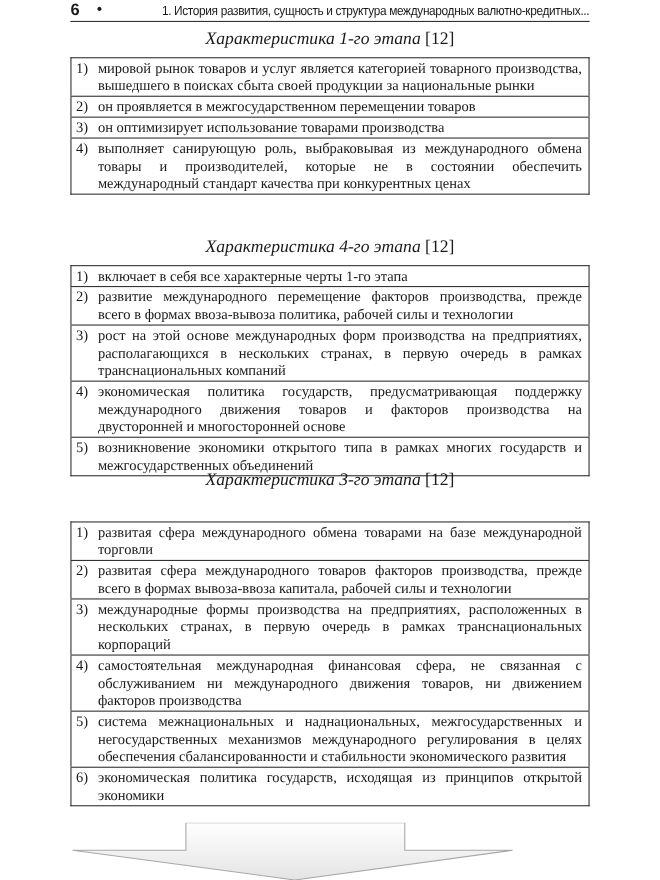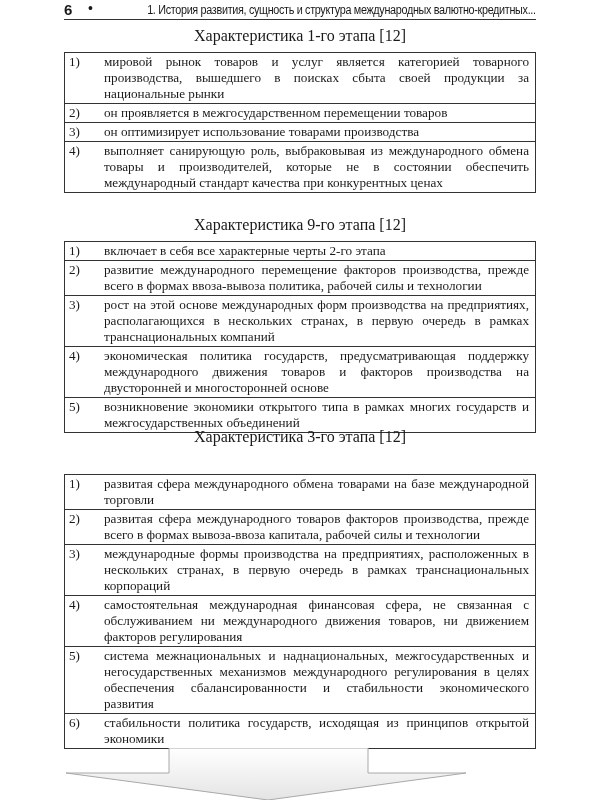--- a/index.html
+++ b/index.html
@@ -14,31 +14,31 @@
   }
   .page-num { position: absolute; left: 0; top: 1px; font-size: 15px; font-weight: bold; }
   .bullet { position: absolute; left: 24px; top: 0px; font-size: 14px; }
   .head-title {
     position: absolute; right: 0; top: 3px; font-size: 12px; letter-spacing: -0.35px;
     transform: scaleX(0.9); transform-origin: right center; white-space: nowrap;
   }
   .section-title {
     position: absolute; left: 64px; width: 472px; text-align: center; font-size: 16px;
   }
-  .section-title .it { }
+  .section-title .it { font-style: italic; }
   table.stage {
     position: absolute; left: 64px; width: 472px; border-collapse: collapse;
     border: 1.5px solid #333; font-size: 13.2px; line-height: 16px;
   }
   table.stage td {
     border-top: 1.5px solid #333; padding: 1px 6px 1px 4px; vertical-align: top; text-align: justify;
   }
   table.stage tr:first-child td { border-top: none; }
   .num { display: inline-block; width: 19px; float: left; }
-  .txt { display: block; margin-left: 35px; }
+  .txt { display: block; margin-left: 20px; }
   .arrow { position: absolute; left: 0; top: 748px; width: 600px; height: 52px; }
 </style>
 </head>
 <body>
 
 <div class="running-head">
   <span class="page-num">6</span>
   <span class="bullet">•</span>
   <span class="head-title">1. История развития, сущность и структура международных валютно-кредитных...</span>
 </div>
@@ -70,29 +70,29 @@
   <tr>
         <td>
           <span class="num">4)</span>
           <span class="txt">выполняет санирующую роль, выбраковывая из международного обмена товары и производителей, которые не в состоянии обеспечить международный стандарт качества при конкурентных ценах</span>
         </td>
       </tr>
 </tbody>
   </table>
 
 <div class="section-title" style="top:216px;">
-  <span class="it">Характеристика 9-го этапа</span>
+  <span class="it">Характеристика 4-го этапа</span>
   <span>[12]</span>
 </div>
 <table class="stage" style="top:241px;">
   <tbody>
       <tr>
         <td>
           <span class="num">1)</span>
-          <span class="txt">включает в себя все характерные черты 2-го этапа</span>
+          <span class="txt">включает в себя все характерные черты 1-го этапа</span>
         </td>
       </tr>
   <tr>
         <td>
           <span class="num">2)</span>
           <span class="txt">развитие международного перемещение факторов производства, прежде всего в формах ввоза-вывоза политика, рабочей силы и технологии</span>
         </td>
       </tr>
   <tr>
         <td>
@@ -135,33 +135,33 @@
       </tr>
   <tr>
         <td>
           <span class="num">3)</span>
           <span class="txt">международные формы производства на предприятиях, расположенных в нескольких странах, в первую очередь в рамках транснациональных корпораций</span>
         </td>
       </tr>
   <tr>
         <td>
           <span class="num">4)</span>
-          <span class="txt">самостоятельная международная финансовая сфера, не связанная с обслуживанием ни международного движения товаров, ни движением факторов регулирования</span>
+          <span class="txt">самостоятельная международная финансовая сфера, не связанная с обслуживанием ни международного движения товаров, ни движением факторов производства</span>
         </td>
       </tr>
   <tr>
         <td>
           <span class="num">5)</span>
           <span class="txt">система межнациональных и наднациональных, межгосударственных и негосударственных механизмов международного регулирования в целях обеспечения сбалансированности и стабильности экономического развития</span>
         </td>
       </tr>
   <tr>
         <td>
           <span class="num">6)</span>
-          <span class="txt">стабильности политика государств, исходящая из принципов открытой экономики</span>
+          <span class="txt">экономическая политика государств, исходящая из принципов открытой экономики</span>
         </td>
       </tr>
 </tbody>
   </table>
 
 <svg class="arrow" viewBox="0 0 600 52">
   <defs>
     <linearGradient id="arrowGrad" x1="0" y1="0" x2="0" y2="1">
       <stop offset="0" id="gTop" stop-color="#ffffff"></stop>
       <stop offset="1" id="gBot" stop-color="#e4e4e4"></stop>

